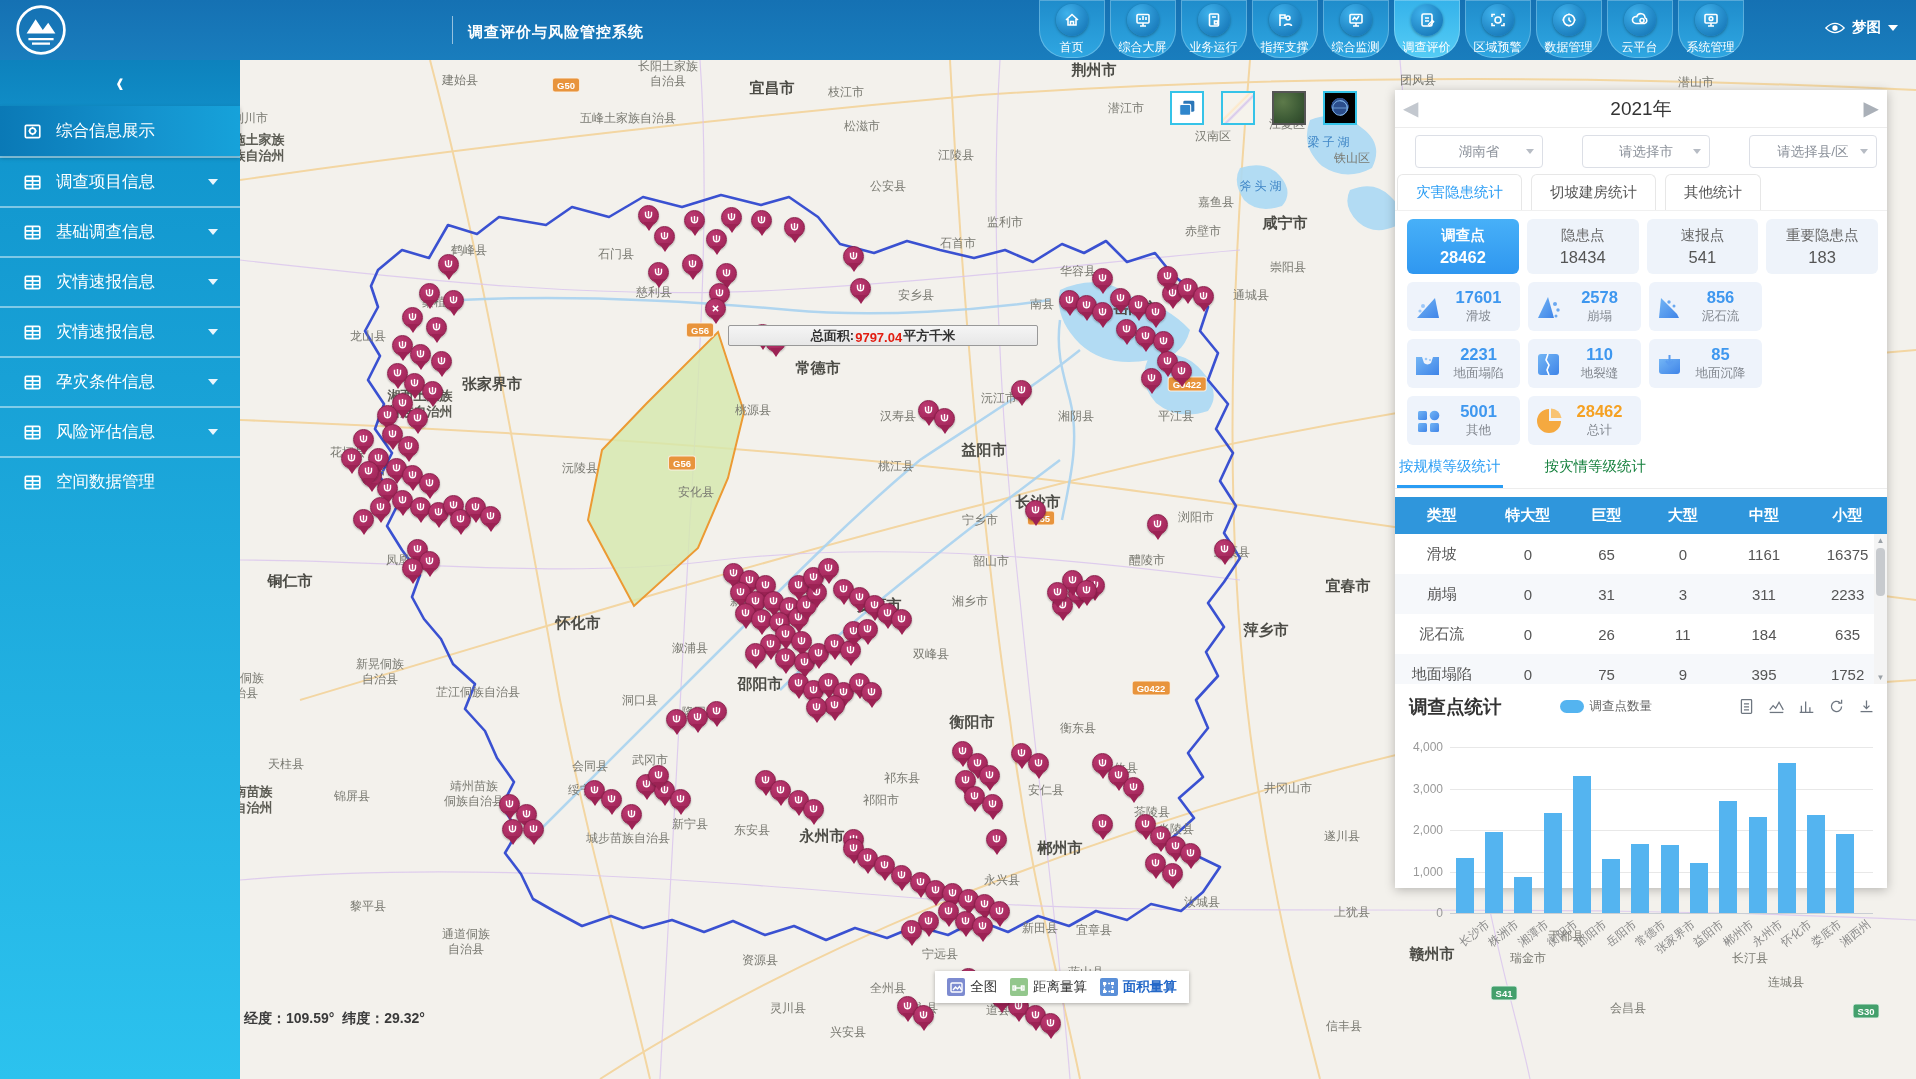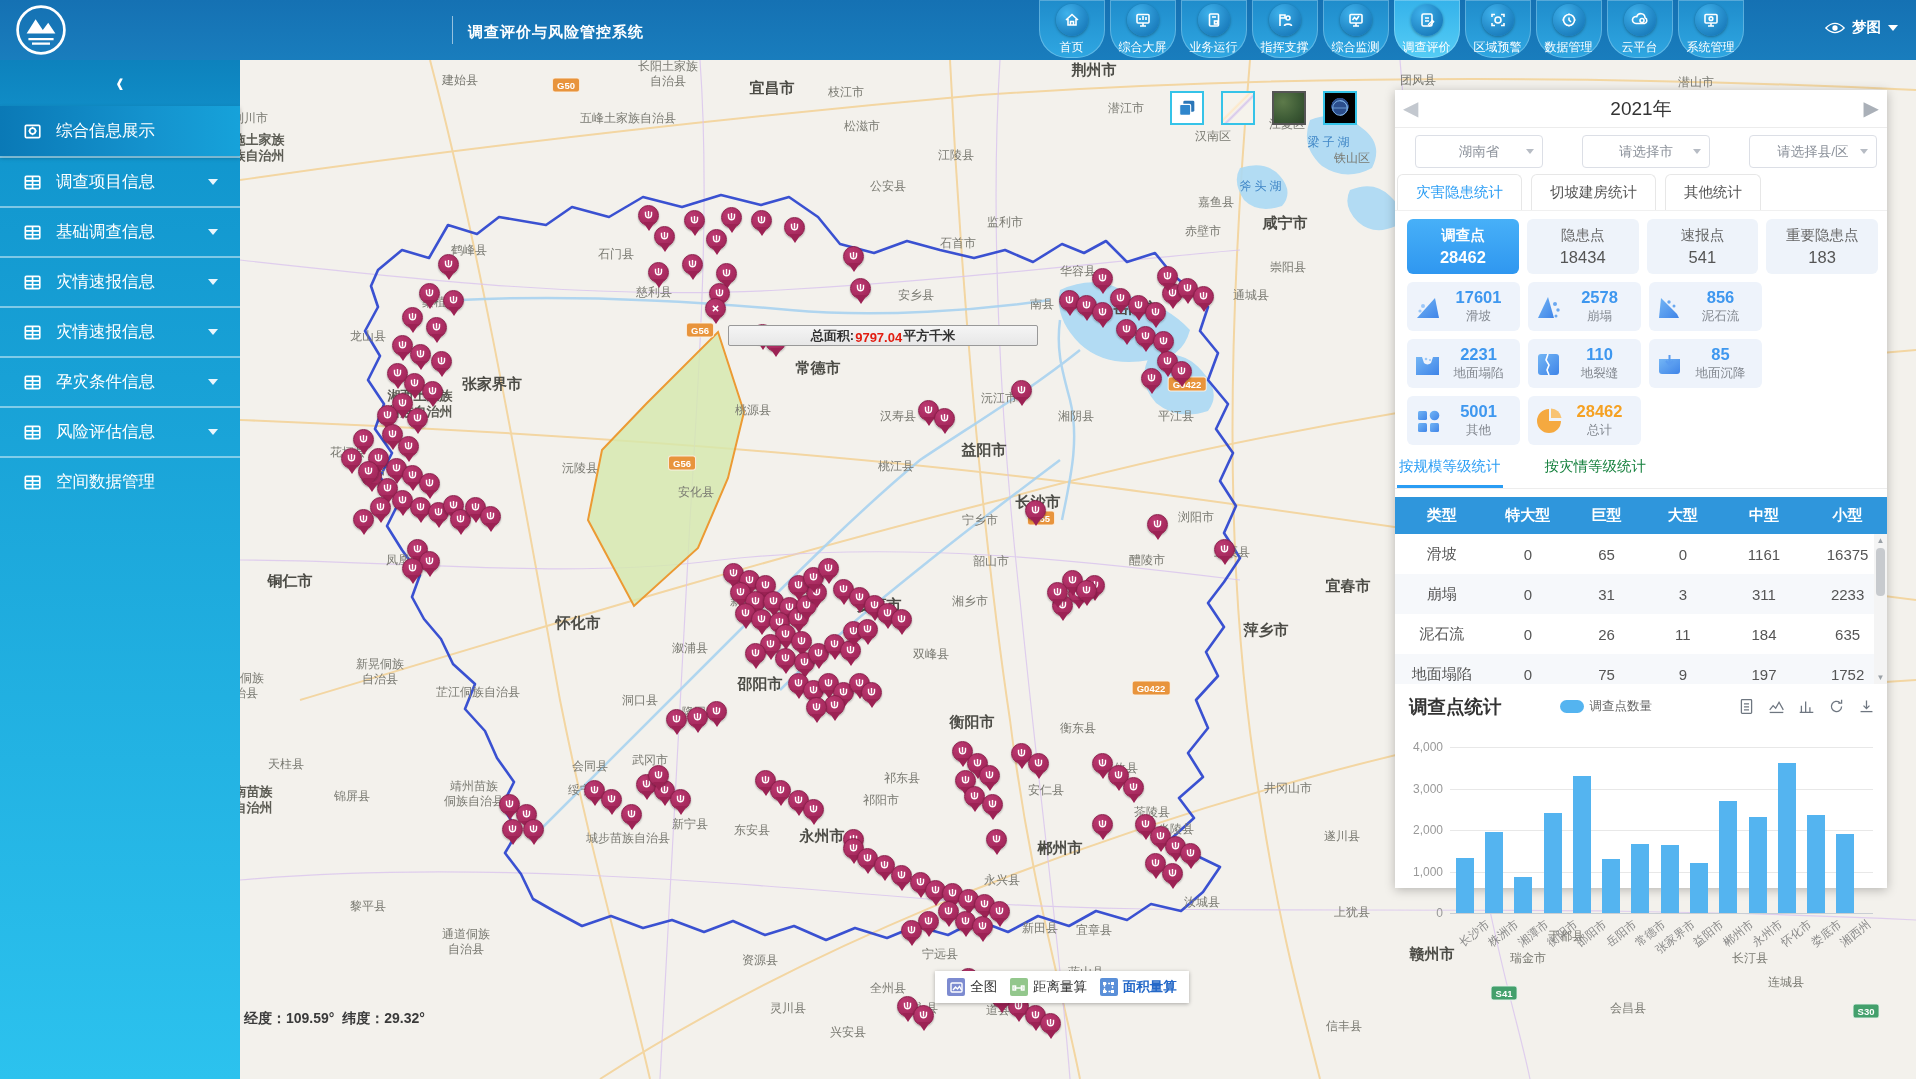--- a/index.html
+++ b/index.html
@@ -1844,21 +1844,21 @@
             <span class="td">26</span>
             <span class="td">11</span>
             <span class="td">184</span>
             <span class="td">635</span>
           </div>
           <div class="tr">
             <span class="td">地面塌陷</span>
             <span class="td">0</span>
             <span class="td">75</span>
             <span class="td">9</span>
-            <span class="td">197</span>
+            <span class="td">395</span>
             <span class="td">1752</span>
           </div>
         </div>
       <div id="tbl-scroll">
         <div class="up">▲</div>
         <div class="thumb"></div>
         <div class="dn">▼</div>
       </div>
     </div>
     <div id="chart-block">

